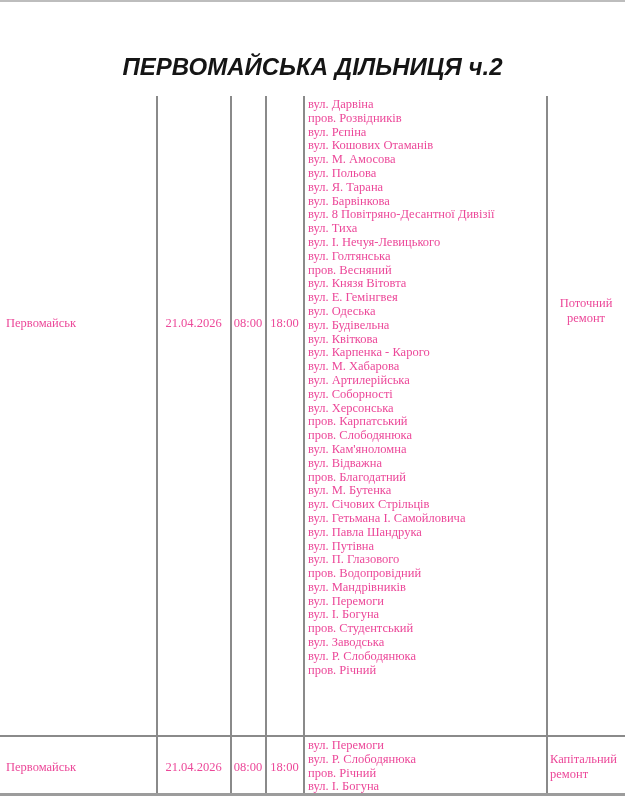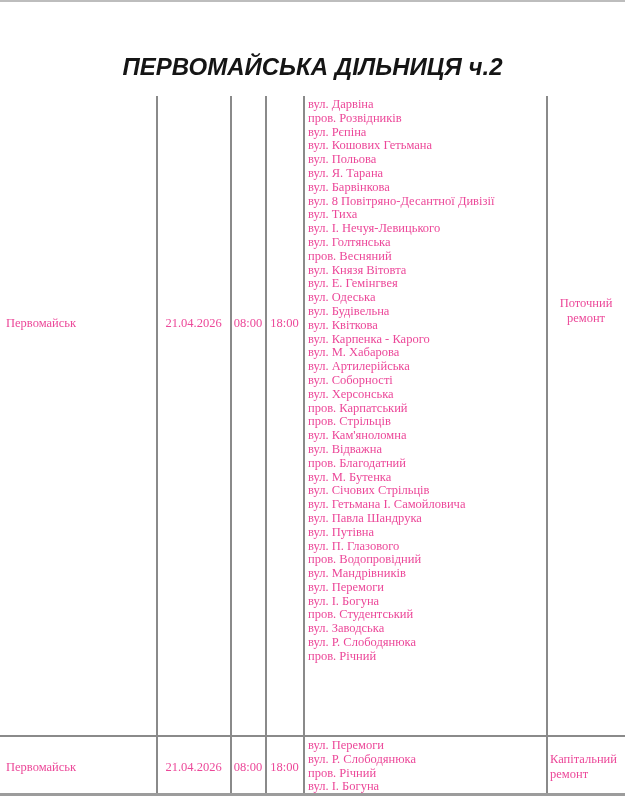--- a/index.html
+++ b/index.html
@@ -63,41 +63,42 @@
 
   <div>
     <div class="cell r1-city">Первомайськ</div>
     <div class="cell r1-date">21.04.2026</div>
     <div class="cell r1-start">08:00</div>
     <div class="cell r1-end">18:00</div>
     <div class="cell streets r1-streets">
         <div class="street-line">вул. Дарвіна</div>
         <div class="street-line">пров. Розвідників</div>
         <div class="street-line">вул. Рєпіна</div>
-        <div class="street-line">вул. Кошових Гетьмана</div>
+        <div class="street-line">вул. Кошових Отаманів</div>
+        <div class="street-line">вул. М. Амосова</div>
         <div class="street-line">вул. Польова</div>
         <div class="street-line">вул. Я. Тарана</div>
         <div class="street-line">вул. Барвінкова</div>
         <div class="street-line">вул. 8 Повітряно-Десантної Дивізії</div>
         <div class="street-line">вул. Тиха</div>
         <div class="street-line">вул. І. Нечуя-Левицького</div>
         <div class="street-line">вул. Голтянська</div>
         <div class="street-line">пров. Весняний</div>
         <div class="street-line">вул. Князя Вітовта</div>
         <div class="street-line">вул. Е. Гемінгвея</div>
         <div class="street-line">вул. Одеська</div>
         <div class="street-line">вул. Будівельна</div>
         <div class="street-line">вул. Квіткова</div>
         <div class="street-line">вул. Карпенка - Карого</div>
         <div class="street-line">вул. М. Хабарова</div>
         <div class="street-line">вул. Артилерійська</div>
         <div class="street-line">вул. Соборності</div>
         <div class="street-line">вул. Херсонська</div>
         <div class="street-line">пров. Карпатський</div>
-        <div class="street-line">пров. Стрільців</div>
+        <div class="street-line">пров. Слободянюка</div>
         <div class="street-line">вул. Кам'яноломна</div>
         <div class="street-line">вул. Відважна</div>
         <div class="street-line">пров. Благодатний</div>
         <div class="street-line">вул. М. Бутенка</div>
         <div class="street-line">вул. Січових Стрільців</div>
         <div class="street-line">вул. Гетьмана І. Самойловича</div>
         <div class="street-line">вул. Павла Шандрука</div>
         <div class="street-line">вул. Путівна</div>
         <div class="street-line">вул. П. Глазового</div>
         <div class="street-line">пров. Водопровідний</div>

